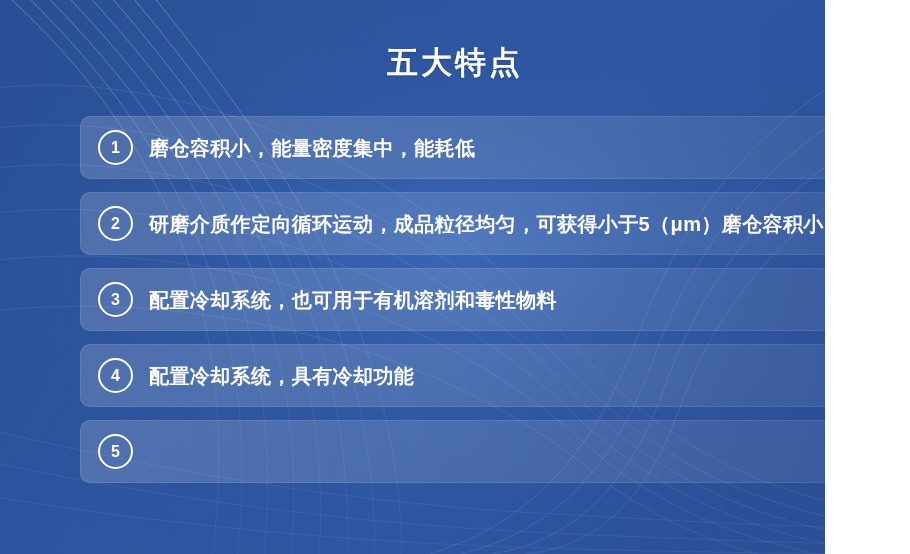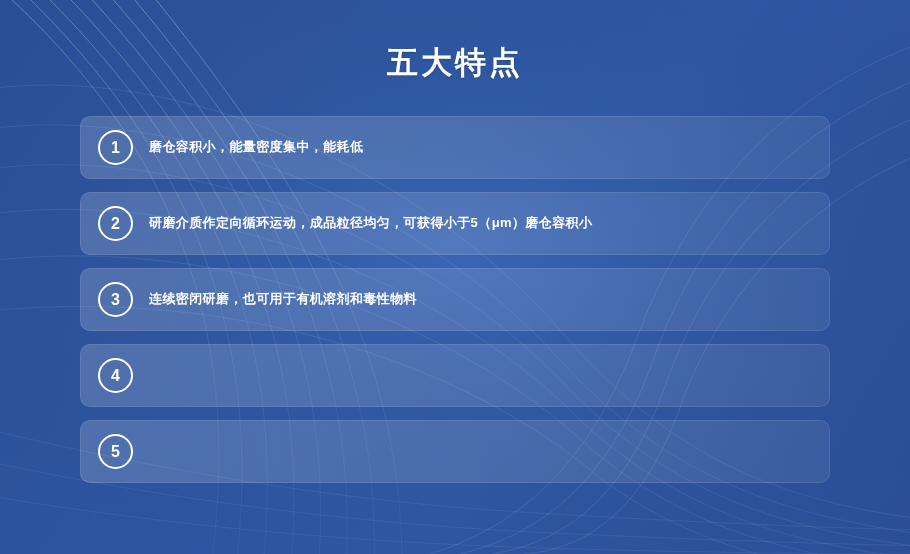--- a/index.html
+++ b/index.html
@@ -7,21 +7,21 @@
     padding: 0;
   }
   body {
     width: 910px;
     height: 554px;
     overflow: hidden;
     font-family: "Liberation Sans", "DejaVu Sans", sans-serif;
   }
   .slide {
     position: relative;
-    width: 910px;
+    width: 825px;
     height: 554px;
     background: linear-gradient(120deg, #2a4f96 0%, #2d55a0 35%, #2f57a4 60%, #2b4e96 100%);
     overflow: hidden;
   }
   .bg-curves {
     position: absolute;
     inset: 0;
     width: 910px;
     height: 554px;
     pointer-events: none;
@@ -71,21 +71,21 @@
     font-size: 16px;
     font-weight: bold;
     display: flex;
     align-items: center;
     justify-content: center;
     line-height: 1;
     margin-right: 16px;
   }
   .text {
     color: #ffffff;
-    font-size: 13px;
+    font-size: 20px;
     font-weight: bold;
     letter-spacing: 0.4px;
     line-height: 1.3;
     white-space: nowrap;
   }
 </style>
 </head>
 <body>
 
 <div class="slide">
@@ -154,25 +154,26 @@
         <div class="text">磨仓容积小，能量密度集中，能耗低</div>
       </div>
 
       <div class="item">
         <div class="num">2</div>
         <div class="text">研磨介质作定向循环运动，成品粒径均匀，可获得小于5（μm）磨仓容积小</div>
       </div>
 
       <div class="item">
         <div class="num">3</div>
-        <div class="text">连续密闭研磨，也可用于有机溶剂和毒性物料</div>
+        <div class="text">配置冷却系统，也可用于有机溶剂和毒性物料</div>
       </div>
 
       <div class="item">
         <div class="num">4</div>
+        <div class="text">配置冷却系统，具有冷却功能</div>
       </div>
 
       <div class="item">
         <div class="num">5</div>
       </div>
 
     </div>
   </div>
 </div>
 

